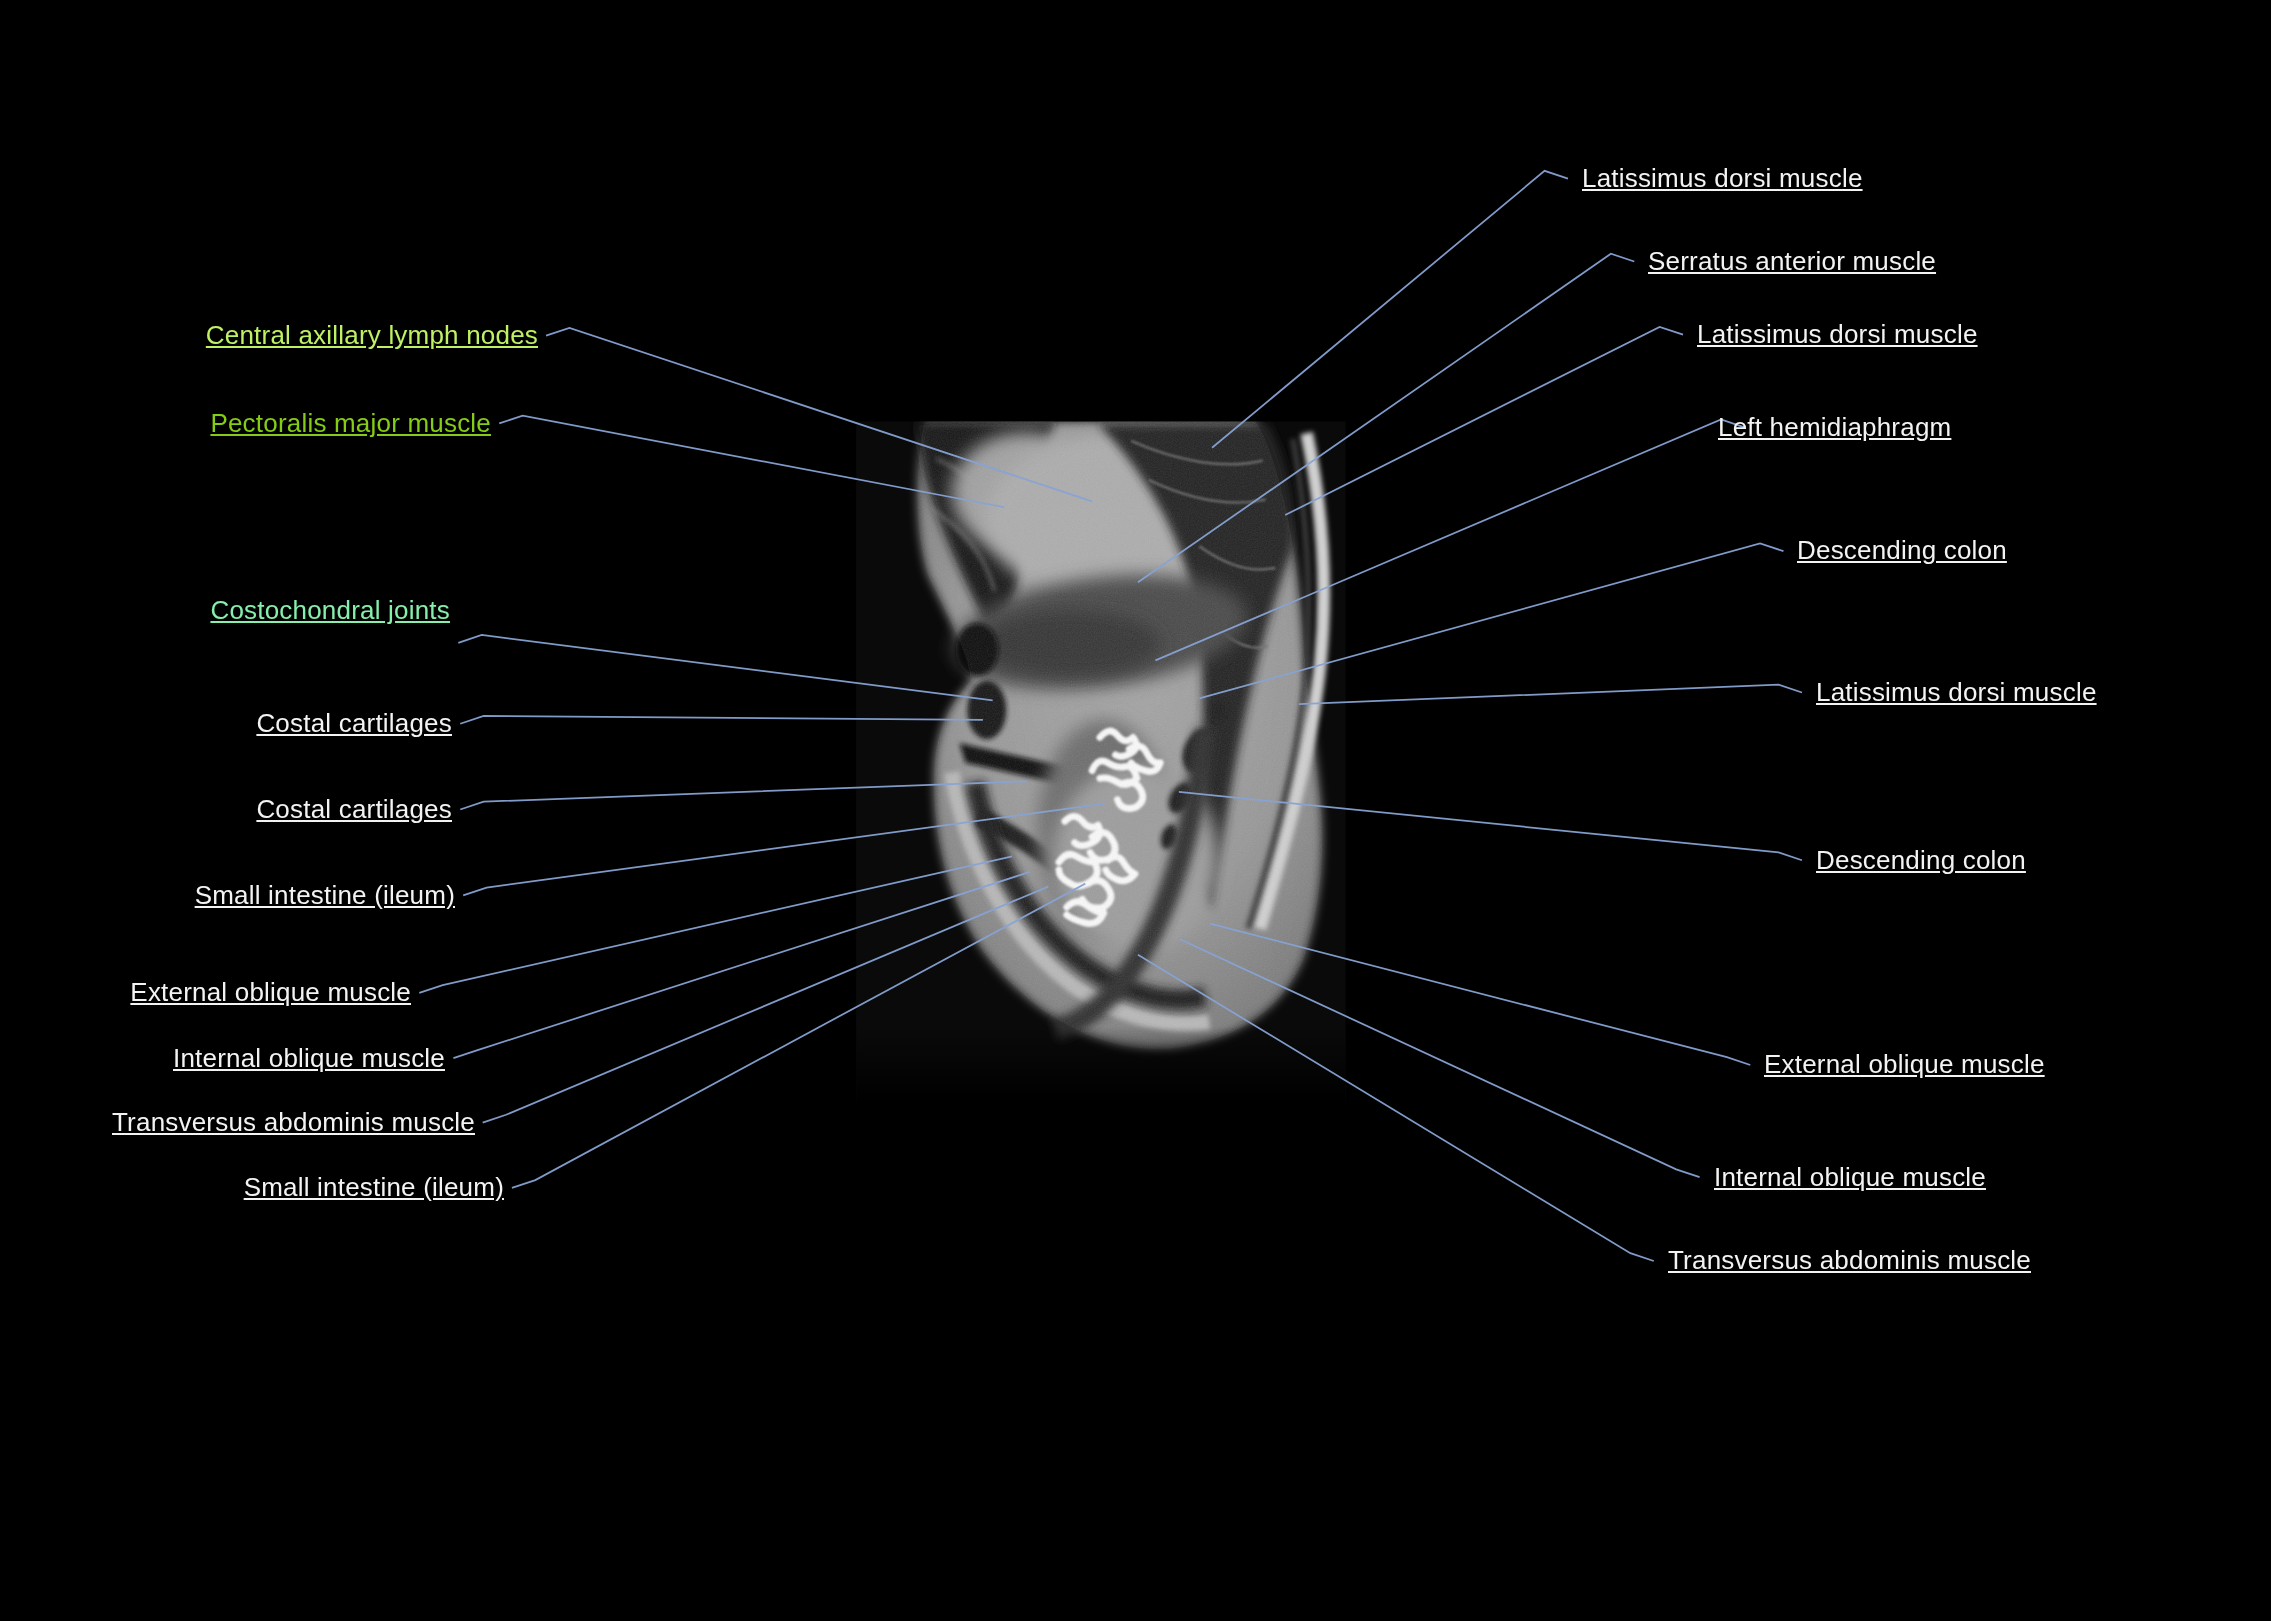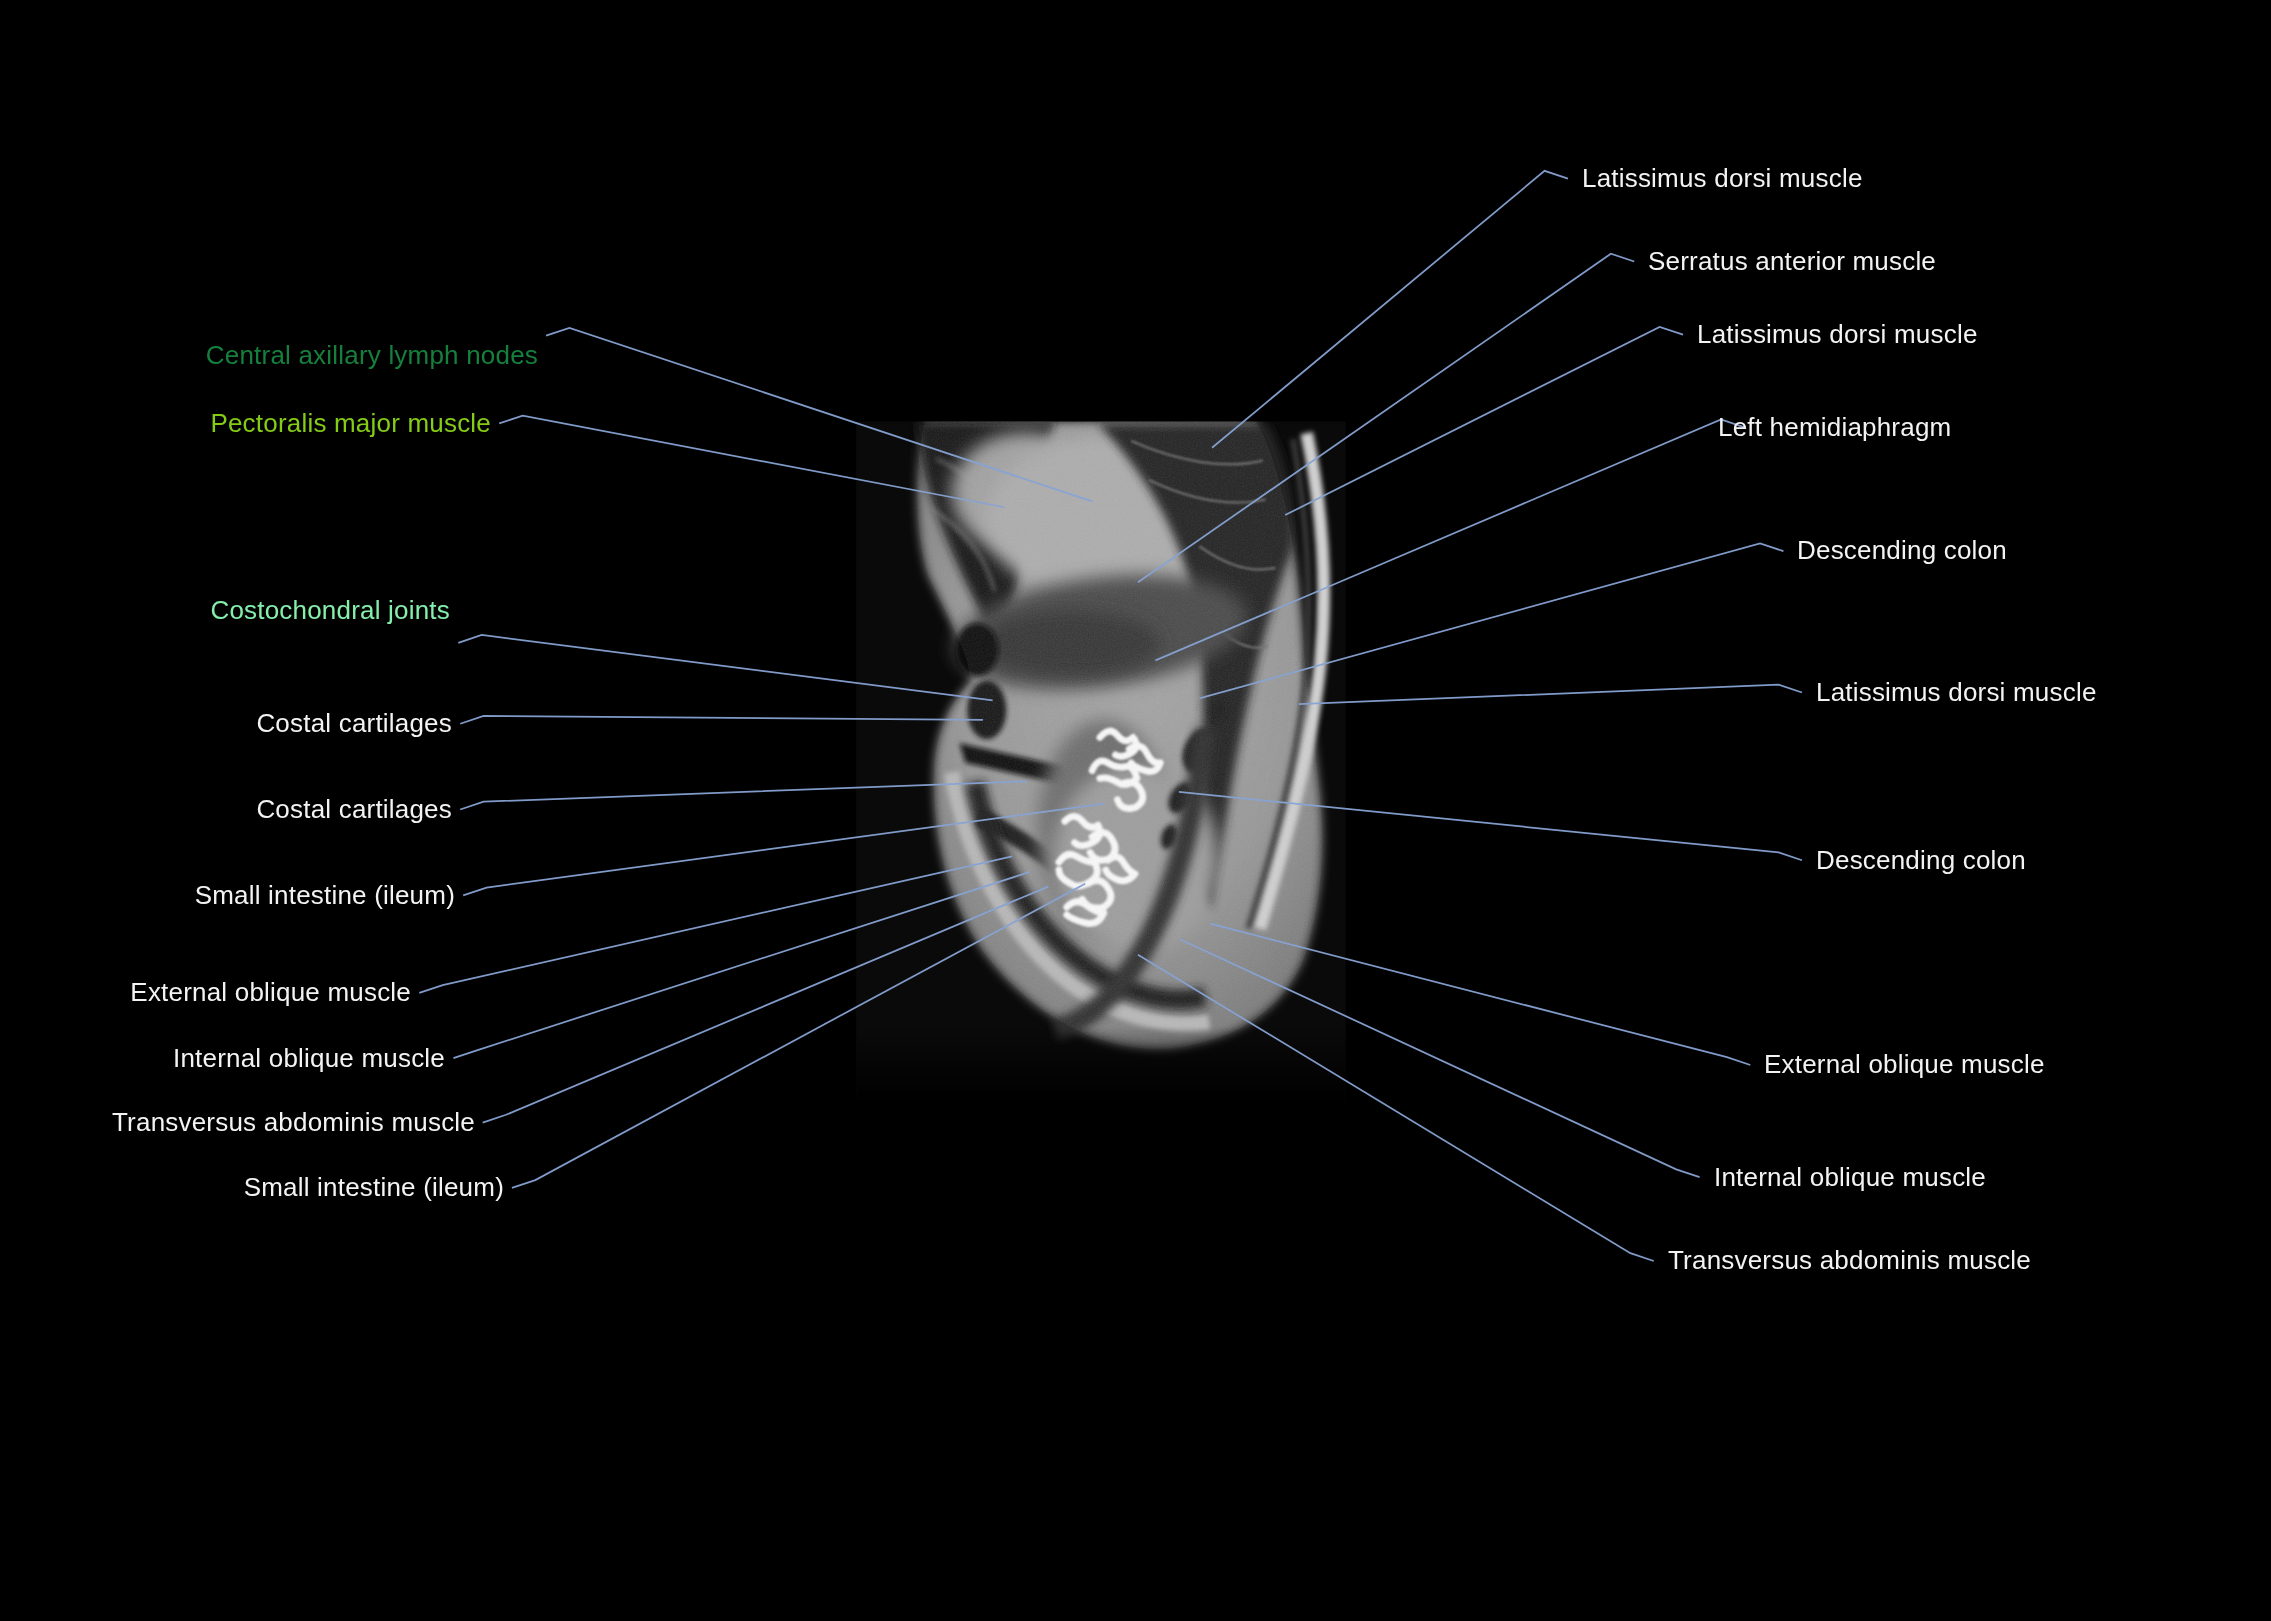--- a/index.html
+++ b/index.html
@@ -10,20 +10,21 @@
     overflow:hidden;
     font-family:"Liberation Sans", sans-serif;
   }
   .label{
     position:absolute;
     font-size:26px;
     line-height:1.2;
     white-space:nowrap;
     color:#f3f3f3;
     letter-spacing:0.2px;
+    text-decoration:underline;
   }
   svg.layer{
     position:absolute;
     left:0;top:0;
     width:2271px;height:1622px;
   }
 </style>
 </head>
 <body>
 
@@ -187,21 +188,21 @@
         <polyline points="1829,565 1805,557 1230,716" fill="none" stroke="#87a3d4" stroke-width="1.8" opacity="0.95"></polyline>
         <polyline points="1848,710 1824,702 1332,722" fill="none" stroke="#87a3d4" stroke-width="1.8" opacity="0.95"></polyline>
         <polyline points="1848,882 1824,874 1209,812" fill="none" stroke="#87a3d4" stroke-width="1.8" opacity="0.95"></polyline>
         <polyline points="1795,1092 1771,1084 1241,947" fill="none" stroke="#87a3d4" stroke-width="1.8" opacity="0.95"></polyline>
         <polyline points="1743,1207 1719,1199 1210,963" fill="none" stroke="#87a3d4" stroke-width="1.8" opacity="0.95"></polyline>
         <polyline points="1696,1293 1672,1285 1167,979" fill="none" stroke="#87a3d4" stroke-width="1.8" opacity="0.95"></polyline>
       </g>
   </svg>
 
   <div id="labels">
-      <div class="label" style="right: 1733px; top: 320px; color: #15803d; margin-top: 20px;">Central axillary lymph nodes</div>
+      <div class="label" style="right: 1733px; top: 320px; color: #bef264;">Central axillary lymph nodes</div>
       <div class="label" style="right: 1780px; top: 408px; color: #84cc16;">Pectoralis major muscle</div>
       <div class="label" style="right: 1821px; top: 595px; color: #86efac;">Costochondral joints</div>
       <div class="label" style="right: 1819px; top: 708px; color: rgb(243, 243, 243);">Costal cartilages</div>
       <div class="label" style="right: 1819px; top: 794px; color: rgb(243, 243, 243);">Costal cartilages</div>
       <div class="label" style="right: 1816px; top: 880px; color: rgb(243, 243, 243);">Small intestine (ileum)</div>
       <div class="label" style="right: 1860px; top: 977px; color: rgb(243, 243, 243);">External oblique muscle</div>
       <div class="label" style="right: 1826px; top: 1043px; color: rgb(243, 243, 243);">Internal oblique muscle</div>
       <div class="label" style="right: 1796px; top: 1107px; color: rgb(243, 243, 243);">Transversus abdominis muscle</div>
       <div class="label" style="right: 1767px; top: 1172px; color: rgb(243, 243, 243);">Small intestine (ileum)</div>
       <div class="label" style="left: 1582px; top: 163px; color: rgb(243, 243, 243);">Latissimus dorsi muscle</div>

